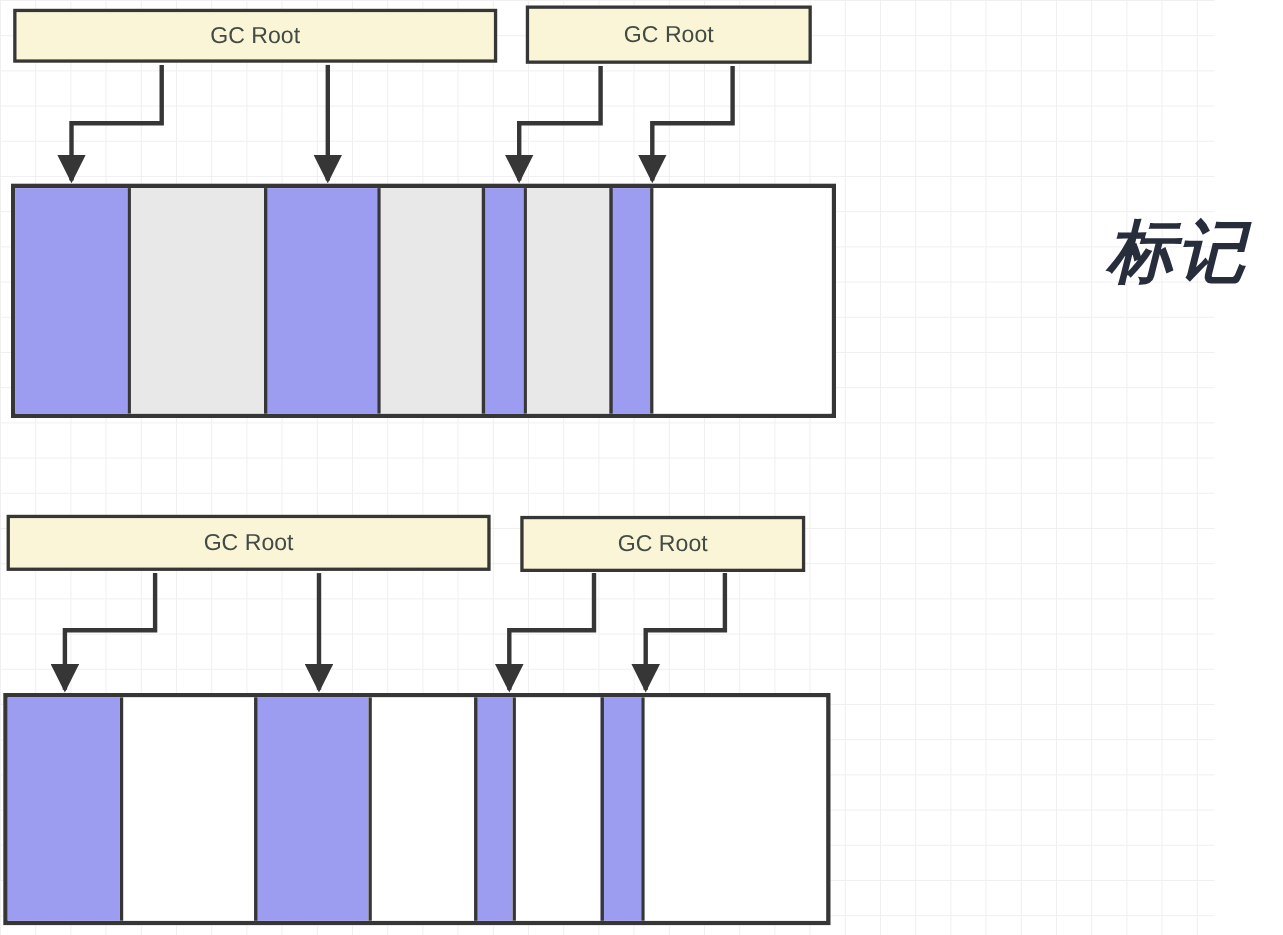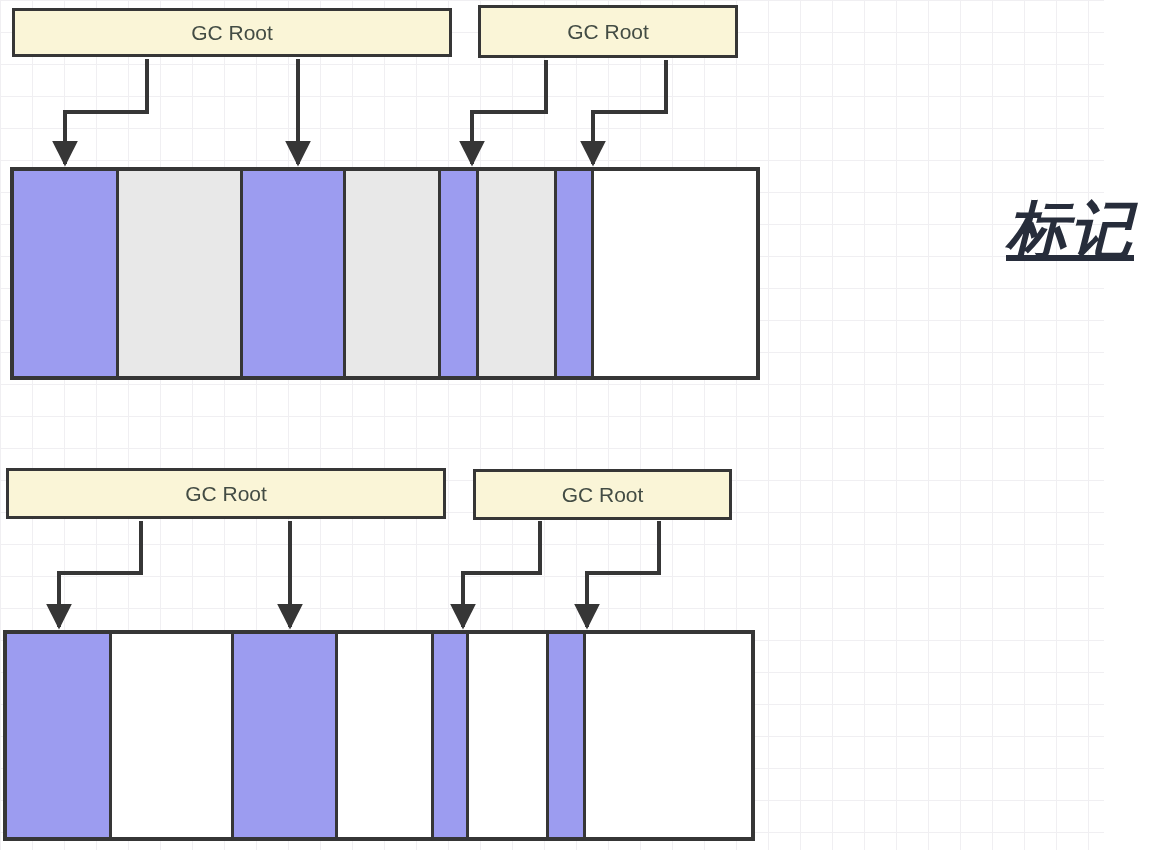--- a/index.html
+++ b/index.html
@@ -86,21 +86,21 @@
   <div class="bar bar-mark">
       <div class="seg" style="background: rgb(156, 156, 240); flex: 0 0 102px;"></div>
       <div class="seg" style="background: rgb(232, 232, 232); flex: 0 0 124px;"></div>
       <div class="seg" style="background: rgb(156, 156, 240); flex: 0 0 103px;"></div>
       <div class="seg" style="background: rgb(232, 232, 232); flex: 0 0 95px;"></div>
       <div class="seg" style="background: rgb(156, 156, 240); flex: 0 0 38px;"></div>
       <div class="seg" style="background: rgb(232, 232, 232); flex: 0 0 78px;"></div>
       <div class="seg" style="background: rgb(156, 156, 240); flex: 0 0 37px;"></div>
       <div class="seg" style="background: rgb(255, 255, 255); flex: 1 1 auto;"></div>
     </div>
-  <div class="phase-label label-mark" style="color: rgb(39, 45, 59); text-decoration: underline;">标记</div>
+  <div class="phase-label label-mark" style="color: rgb(39, 45, 59);">标记</div>
 
   <div class="gc-root root1-sweep" style="color: rgb(67, 76, 68);">
     <span>GC Root</span>
   </div>
   <div class="gc-root root2-sweep" style="color: rgb(67, 76, 68);">
     <span>GC Root</span>
   </div>
   <div class="bar bar-sweep">
       <div class="seg" style="background: rgb(156, 156, 240); flex: 0 0 102px;"></div>
       <div class="seg" style="background: rgb(255, 255, 255); flex: 0 0 122px;"></div>

